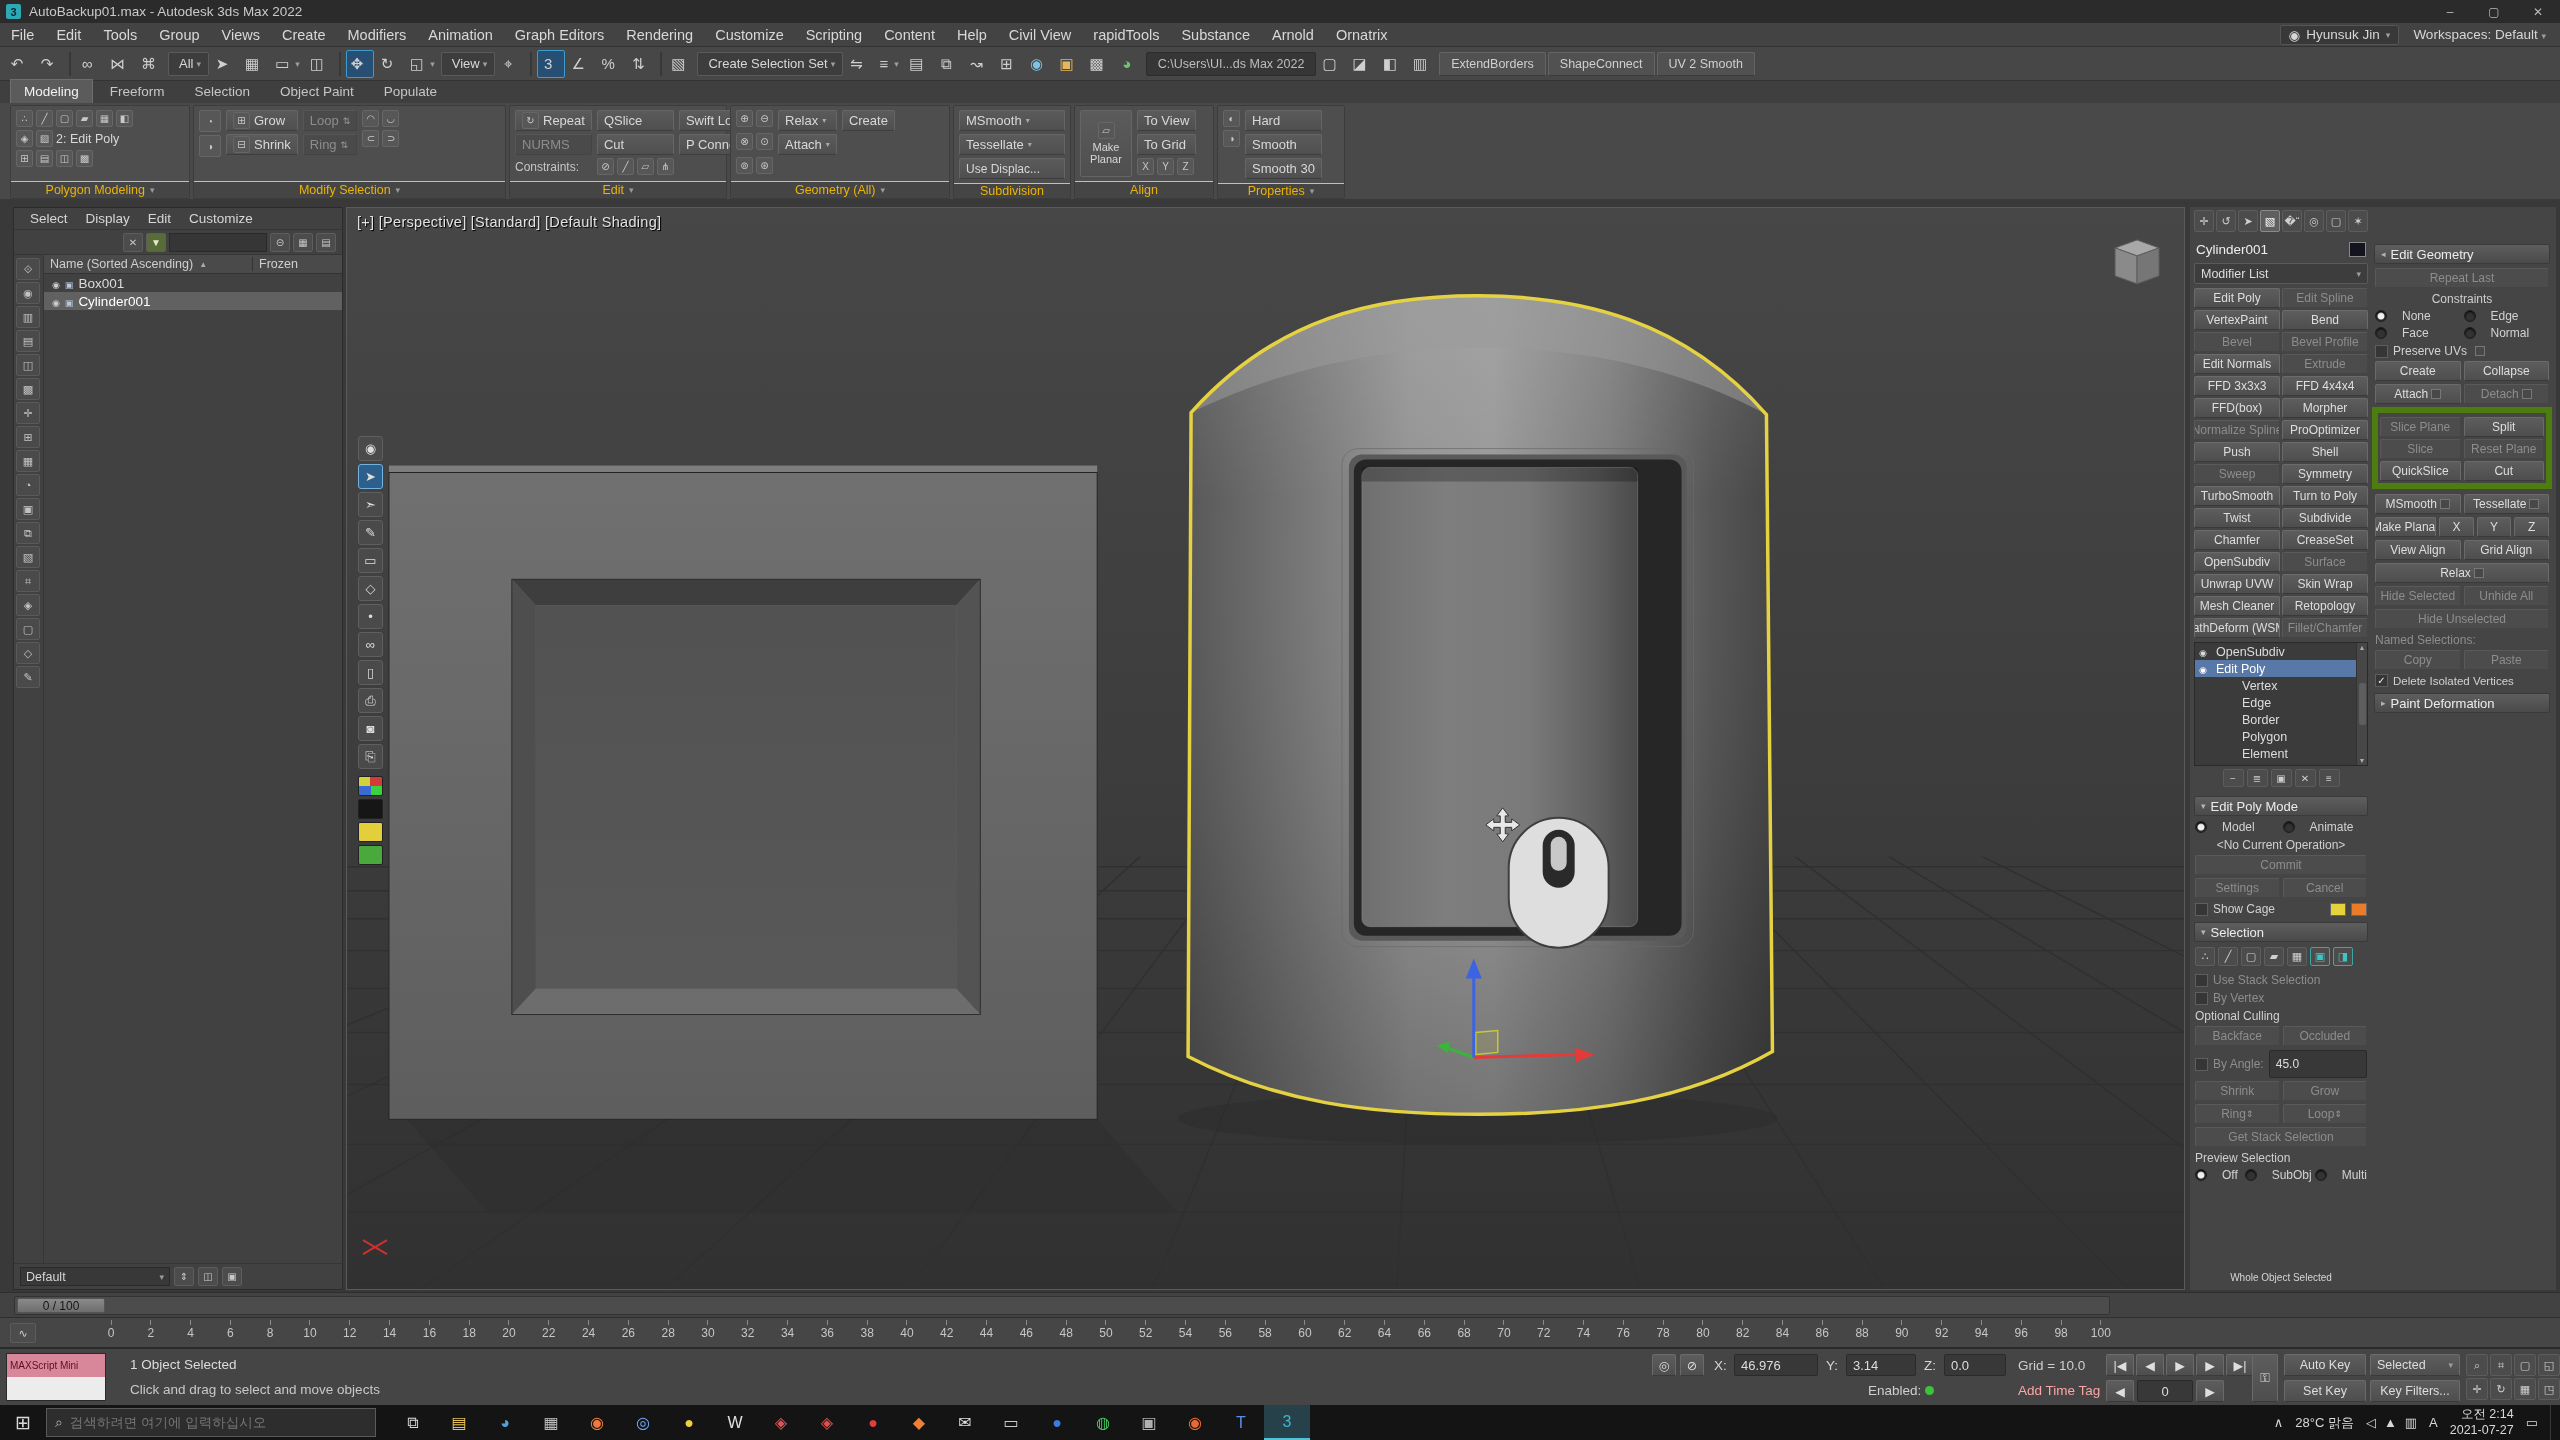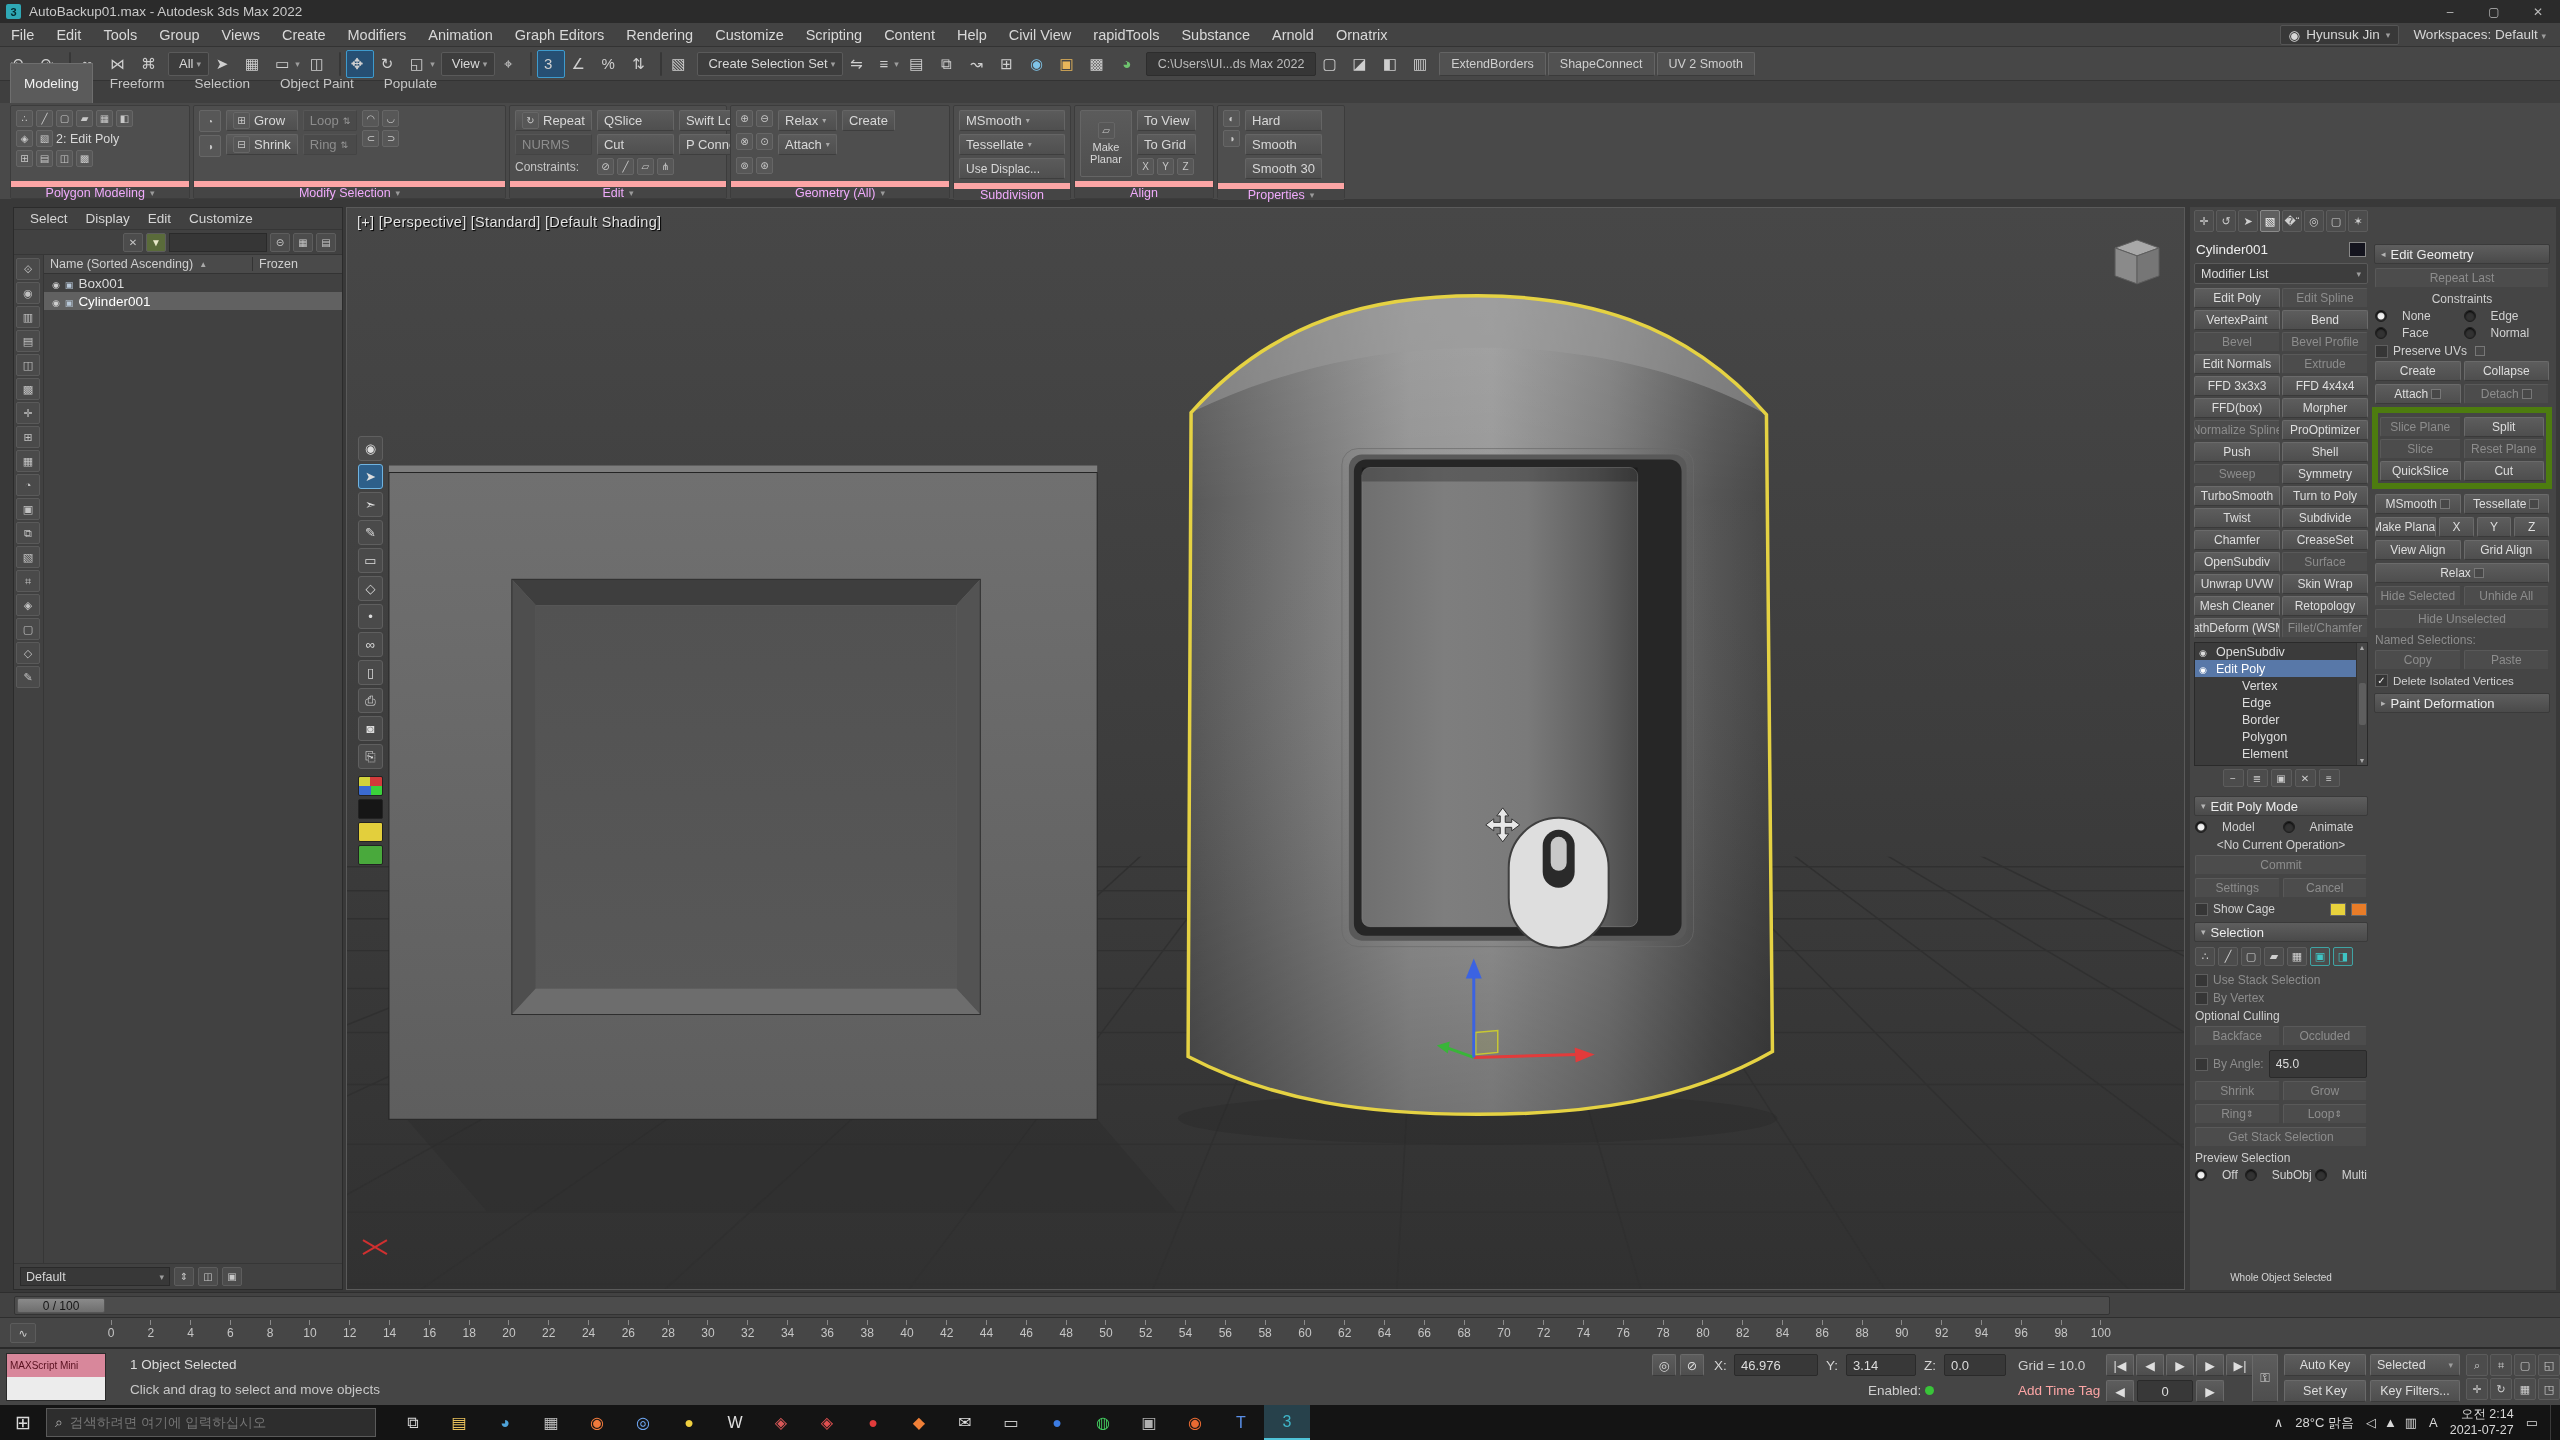--- a/index.html
+++ b/index.html
@@ -21,26 +21,26 @@
   .mtb{left:0;top:47px;width:2560px;height:34px;background:#474747;border-bottom:1px solid #333;display:flex;align-items:center;gap:2px;padding:0 6px}
   .titem{height:28px;min-width:28px;display:inline-flex;align-items:center;justify-content:center;gap:3px;border:1px solid transparent;border-radius:2px;font-size:15px;color:#cfcfcf;padding:0 3px;white-space:nowrap}
   .titem.active{background:#264f73;border-color:#3e9bcd}
   .titem.t-sep{width:2px;min-width:2px;height:24px;background:#373737;border:none;margin:0 3px;padding:0}
   .titem.t-dd{background:#3d3d3d;border:1px solid #5a5a5a;height:24px;font-size:13px;padding:0 7px;color:#d8d8d8}
   .titem.t-fld{background:#363636;border:1px solid #2d2d2d;height:24px;font-size:12.5px;min-width:170px;color:#bdbdbd;justify-content:flex-start;padding:0 8px}
   .titem.t-tb{background:#515151;border:1px solid #646464;border-bottom-color:#3b3b3b;height:24px;font-size:12.5px;padding:0 8px}
   .ti-car{font-size:9px;color:#9d9d9d}
   
   .rtabs{left:0;top:81px;width:2560px;height:22px;background:#3f3f3f;display:flex;align-items:flex-end;gap:4px;padding:0 10px}
-  .rtab{padding:12px 13px;font-size:13.5px;color:#c6c6c6}
+  .rtab{padding:4px 13px;font-size:13.5px;color:#c6c6c6}
   .rtab.active{background:#5b5b5b;border:1px solid #6e6e6e;border-bottom:none;color:#f2f2f2}
   .ribbon{left:0;top:103px;width:2560px;height:96px;background:#494949;display:flex;gap:3px;padding:2px 4px 0 10px}
   .rpanel{background:#4e4e4e;border:1px solid #3c3c3c;display:flex;flex-direction:column;border-radius:2px}
   .rp-c{flex:1;display:flex;gap:5px;padding:4px 5px}
-  .rp-l{height:17px;font-size:12.5px;color:#f0abfc;background:#454545;border-top:6px solid #fca5a5;display:flex;align-items:center;justify-content:center;gap:5px}
+  .rp-l{height:17px;font-size:12.5px;color:#eab308;background:#454545;border-top:1px solid #fca5a5;display:flex;align-items:center;justify-content:center;gap:5px}
   .rp-l.hascar::after{content:"▾";font-size:9px;color:#9a9a9a}
   .rcol{display:flex;flex-direction:column;gap:3px}
   .rrow{display:flex;gap:3px;align-items:center}
   .rbtn{display:inline-flex;align-items:center;gap:4px;height:21px;padding:0 6px;font-size:13px;color:#d8d8d8;background:linear-gradient(#5b5b5b,#4f4f4f);border:1px solid #656565;border-bottom-color:#3e3e3e;border-radius:2px;white-space:nowrap}
   .rbtn.hascar::after{content:"▾";font-size:8px;color:#a8a8a8}
   .rbtn.dim{color:#8a8a8a;background:#4a4a4a;border-color:#565656 #444 #444 #565656}
   .mic{width:17px;height:17px;min-width:17px;background:#575757;border:1px solid #666;border-radius:2px;font-size:10px;display:inline-flex;align-items:center;justify-content:center;color:#c8c8c8}
   .bigbtn{width:52px;display:flex;flex-direction:column;align-items:center;justify-content:center;gap:2px;background:linear-gradient(#5b5b5b,#4f4f4f);border:1px solid #656565;border-radius:2px;font-size:11px;text-align:center;color:#d8d8d8;padding:2px}
   .spn{font-size:9px;color:#9a9a9a}
   

